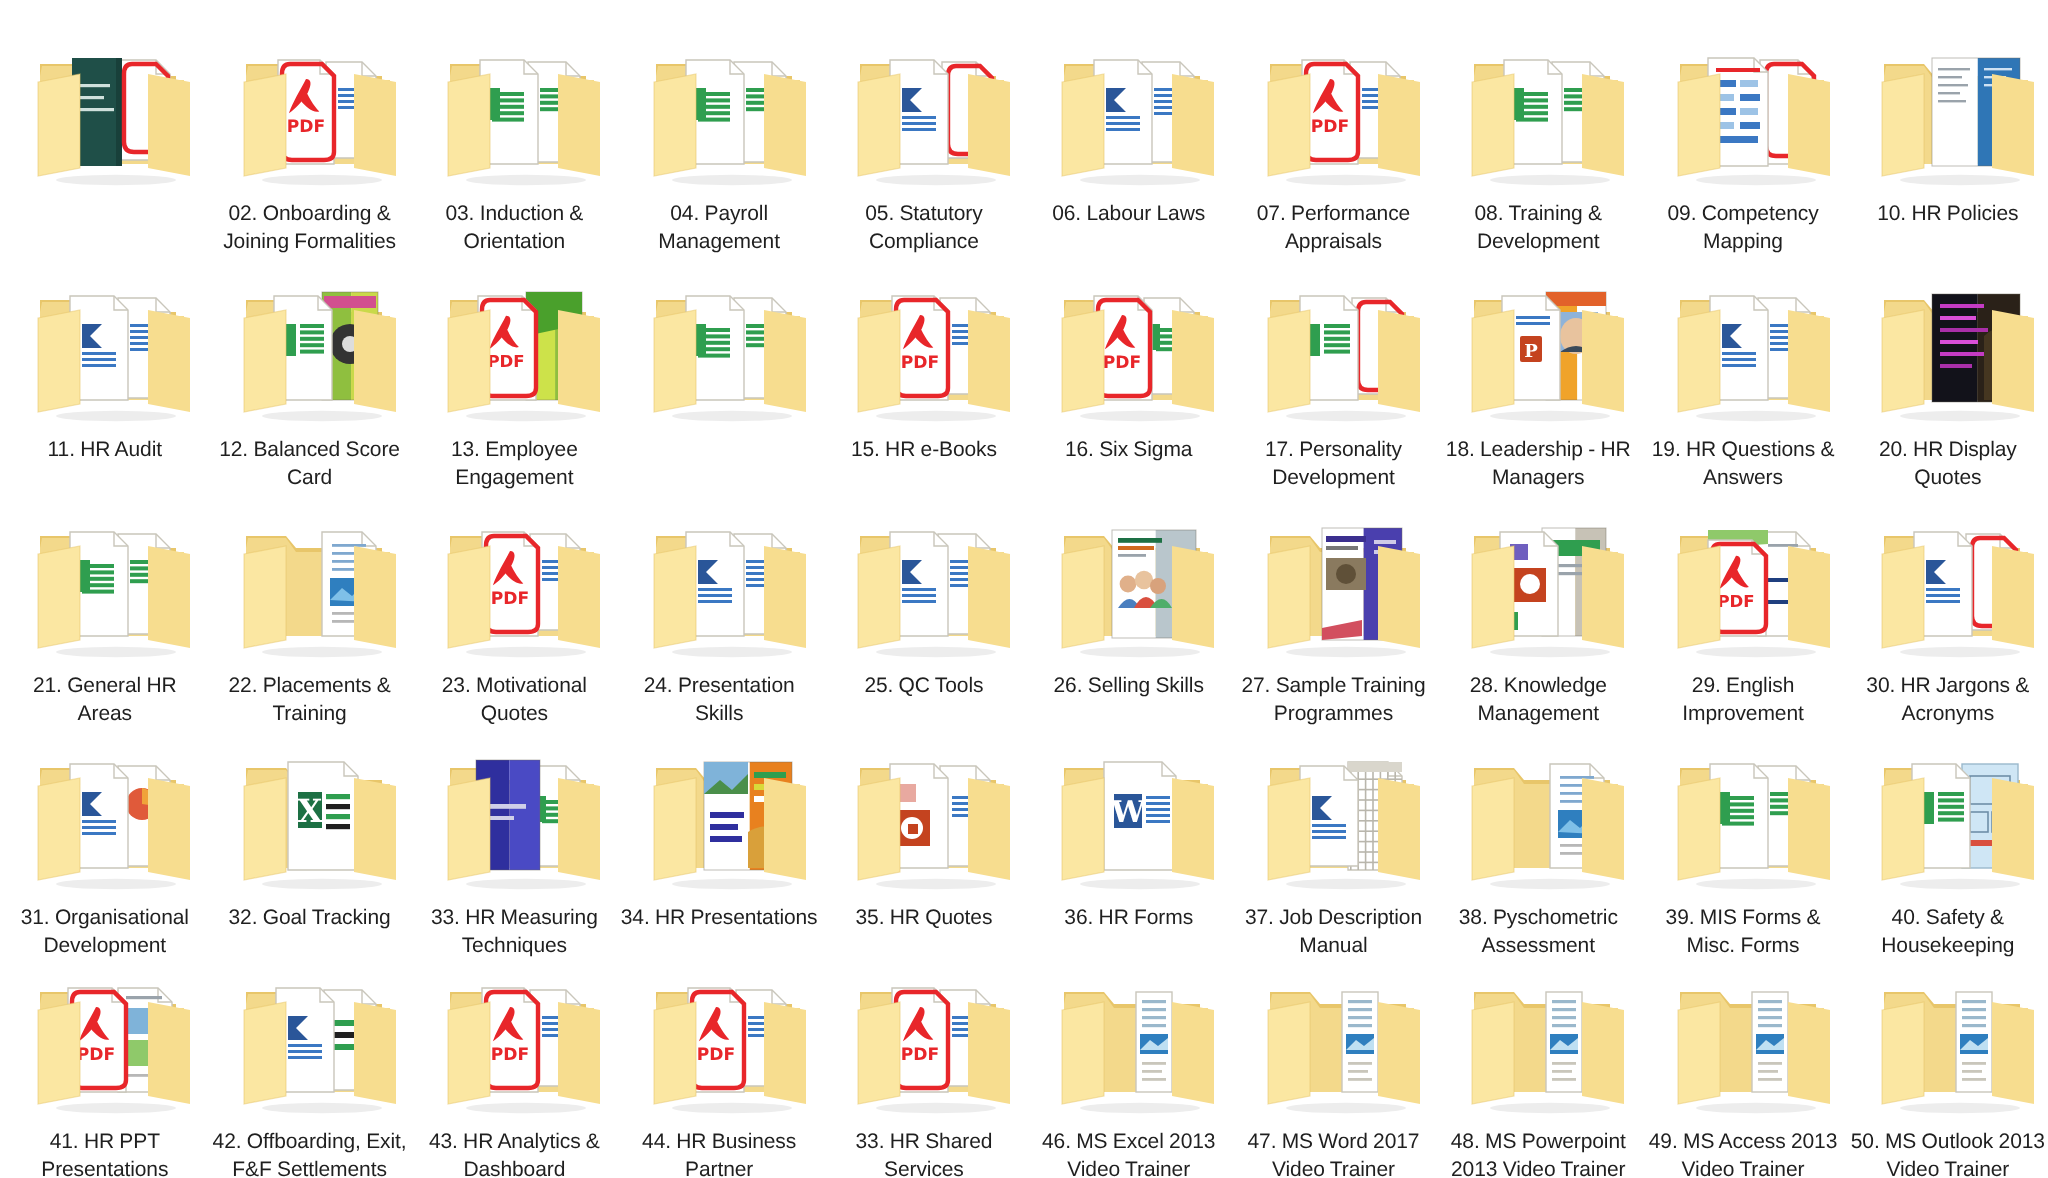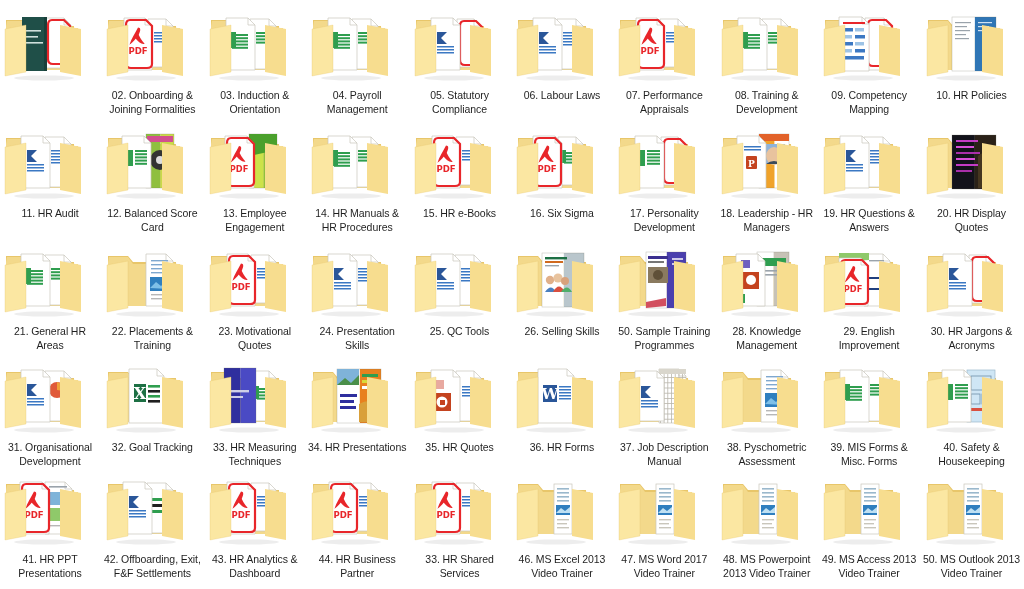--- a/index.html
+++ b/index.html
@@ -10,22 +10,22 @@
     -webkit-font-smoothing:antialiased;
   }
   #grid{
     display:grid;
     grid-template-columns:repeat(10,102.4px);
     grid-template-rows:118px 118px 116px 112px 113px;
     width:1024px;height:589px;
     align-content:start;
   }
   .cell{
-    display:flex;flex-direction:column;align-items:flex-start;
-    padding-top:8px;
+    display:flex;flex-direction:column;align-items:flex-end;
+    padding-top:20px;
     box-sizing:border-box;
   }
   .icon-wrap{
     width:88px;height:76px;position:relative;
     display:block;
   }
   .icon-wrap svg{display:block;width:88px;height:76px;}
   .label{
     margin-top:5px;
     width:100px;
@@ -447,21 +447,20 @@
           <rect x="27" y="29.2" width="16" height="2" fill="#2f9e4f"></rect>
           <rect x="27" y="32.4" width="16" height="2" fill="#2f9e4f"></rect>
           <rect x="27" y="35.6" width="16" height="2" fill="#2f9e4f"></rect>
           <rect x="27" y="38.8" width="16" height="2" fill="#2f9e4f"></rect>
           <rect x="26" y="24" width="5" height="16" fill="#2f9e4f"></rect>
    <path d="M5,21 L5,68 L26,64 L26,17 Z" fill="#fbe7a2"></path>
    <path d="M5,21 L26,17 L26,64 L5,68 Z" fill="none" stroke="#e8c66a" stroke-width="0.6" opacity="0.5"></path>
    <path d="M60,17 L81,21 L81,68 L60,64 Z" fill="#f7dd8f"></path>
         </svg>
       </div>
-      <div class="label">14. HR Manuals &amp; HR Procedures</div>
     </div>
     <div class="cell">
       <div class="icon-wrap">
         <svg viewBox="0 0 88 76" xmlns="http://www.w3.org/2000/svg">
           <ellipse cx="44" cy="70" rx="30" ry="2.6" fill="#000" opacity="0.07"></ellipse>
    <path d="M6,20 L6,12 L26,12 L31,18 L74,18 L74,20 Z" fill="#e8c66a"></path>
    <path d="M6,18 L6,62 L78,62 L78,20 L31,20 L26,13 L7,13 Z" fill="#f3d98b"></path>
           <g transform="translate(46,11) rotate(0)">
      <path d="M0,0 L18,0 L25,7 L25,48 L0,48 Z" fill="#ffffff" stroke="#c9c6bb" stroke-width="0.7"></path>
      <path d="M18,0 L18,7 L25,7" fill="none" stroke="#c9c6bb" stroke-width="0.7"></path>
@@ -824,21 +823,21 @@
          <rect x="34" y="23" width="20" height="16" fill="#8a7a5f"></rect>
          <circle cx="44" cy="31" r="5" fill="#5f5038"></circle>
          <path d="M32,58 l20,-4 l0,8 l-20,2 Z" fill="#d24f5f"></path>
          <rect x="58" y="14" width="11" height="2" fill="#cfcae8"></rect>
          <rect x="58" y="19" width="9" height="2" fill="#cfcae8"></rect>
    <path d="M5,21 L5,68 L26,64 L26,17 Z" fill="#fbe7a2"></path>
    <path d="M5,21 L26,17 L26,64 L5,68 Z" fill="none" stroke="#e8c66a" stroke-width="0.6" opacity="0.5"></path>
    <path d="M60,17 L81,21 L81,68 L60,64 Z" fill="#f7dd8f"></path>
         </svg>
       </div>
-      <div class="label">50. Sample Training Programmes</div>
+      <div class="label">27. Sample Training Programmes</div>
     </div>
     <div class="cell">
       <div class="icon-wrap">
         <svg viewBox="0 0 88 76" xmlns="http://www.w3.org/2000/svg">
           <ellipse cx="44" cy="70" rx="30" ry="2.6" fill="#000" opacity="0.07"></ellipse>
    <path d="M6,20 L6,12 L26,12 L31,18 L74,18 L74,20 Z" fill="#e8c66a"></path>
    <path d="M6,18 L6,62 L78,62 L78,20 L31,20 L26,13 L7,13 Z" fill="#f3d98b"></path>
           <g transform="translate(40,8) rotate(0)">
     <rect x="0" y="0" width="16.64" height="54" fill="#ffffff"></rect>
     <rect x="16.64" y="0" width="15.36" height="54" fill="#c7c2b6"></rect>

